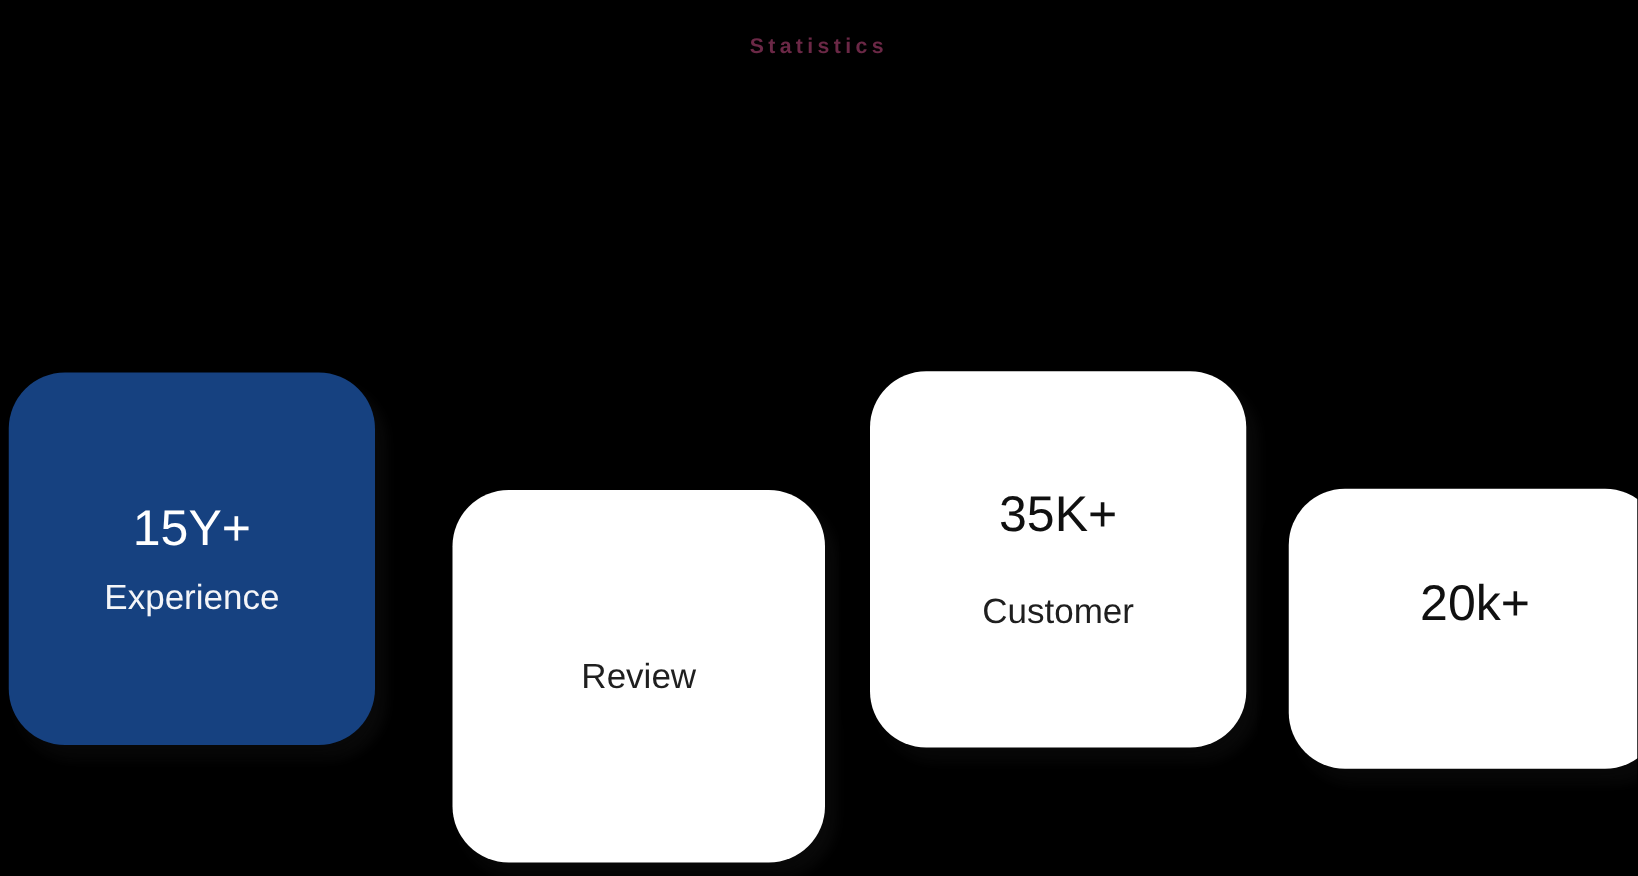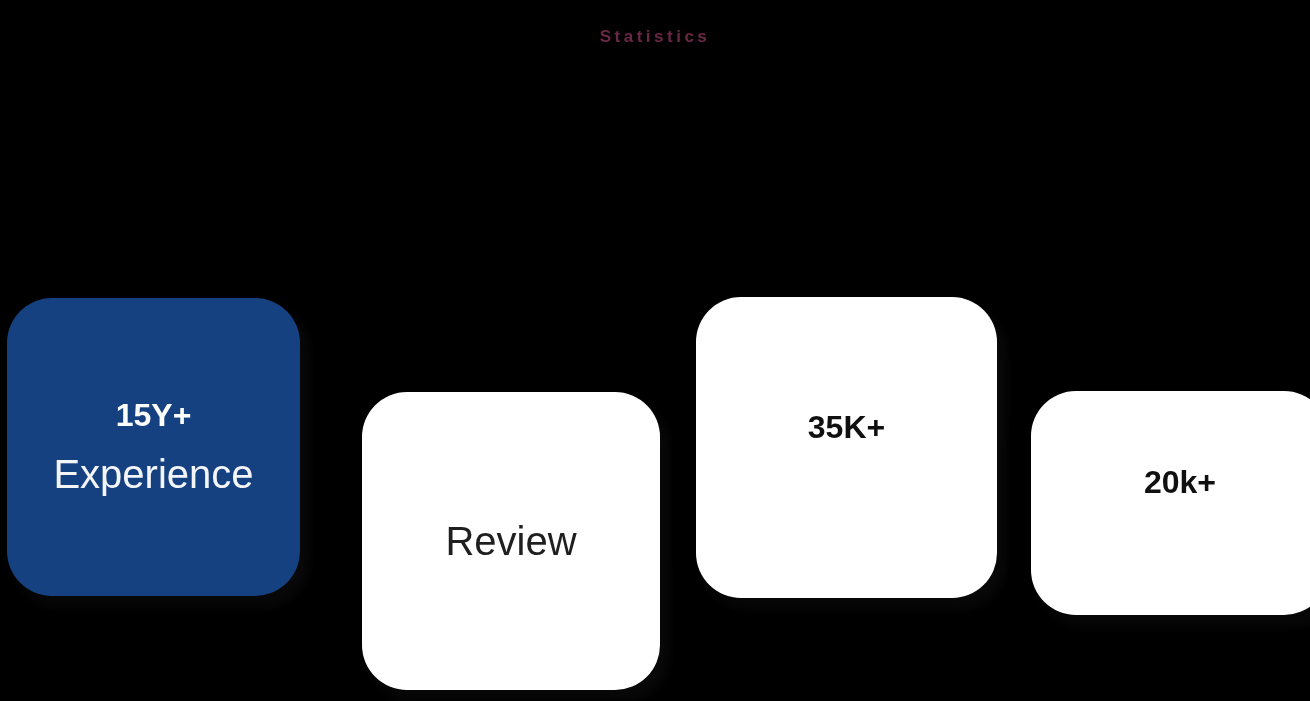--- a/index.html
+++ b/index.html
@@ -41,26 +41,26 @@
   }
   .card--primary .card-value { color: #ffffff; }
   .card--primary .card-label { color: #f4f5f8; }
   .card--light {
     background: #ffffff;
     margin-left: 24px;
   }
   .card--light .card-value { color: #101010; }
   .card--light .card-label { color: #1f1f1f; }
   .card-value {
-    font-size: 32px;
-    font-weight: 700;
+    font-size: 40px;
+    font-weight: 400;
     line-height: 1.1;
   }
   .card-label {
-    font-size: 40px;
+    font-size: 28px;
     font-weight: 400;
     line-height: 1.1;
   }
   
   .card-pos-1 { left: 7px;    top: 298px; width: 293px; height: 298px; }
   .card-pos-1 .card-value { margin-bottom: 18px; }
   .card-pos-2 { left: 338px;  top: 392px; width: 298px; height: 298px; }
   .card-pos-3 { left: 672px;  top: 297px; width: 301px; height: 301px; }
   .card-pos-4 { left: 1007px; top: 391px; width: 298px; height: 224px; }
   .card-pos-2 .card-value,
@@ -78,19 +78,20 @@
     <div class="card-value">15Y+</div>
     <div class="card-label">Experience</div>
   </div>
 
   <div class="card card--light card-pos-2">
     <div class="card-label">Review</div>
   </div>
 
   <div class="card card--light card-pos-3">
     <div class="card-value">35K+</div>
+    <div class="card-label">Customer</div>
   </div>
 
   <div class="card card--light card-pos-4">
     <div class="card-value">20k+</div>
   </div>
 
 </div>
 
 </body></html>

